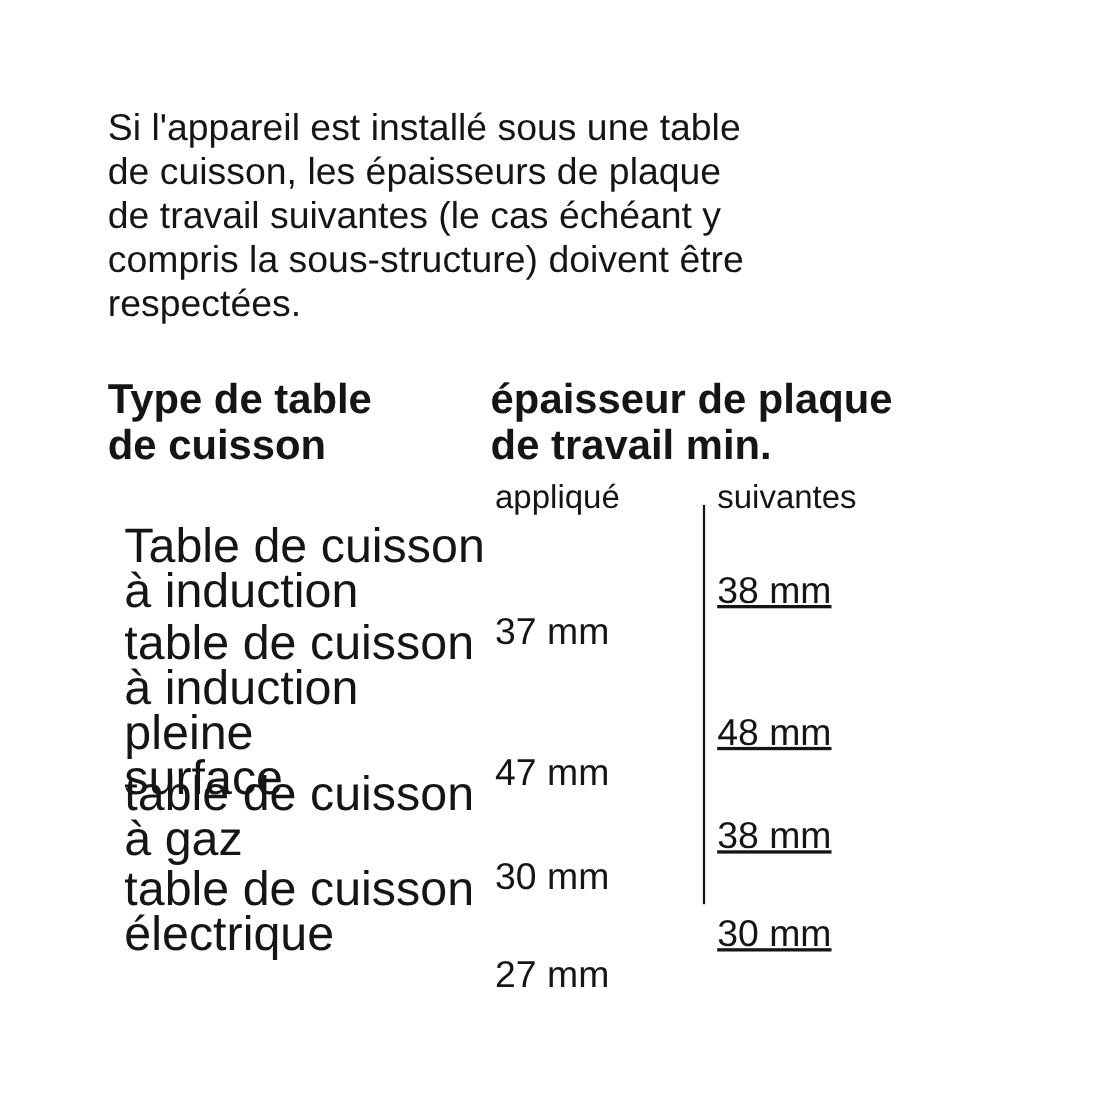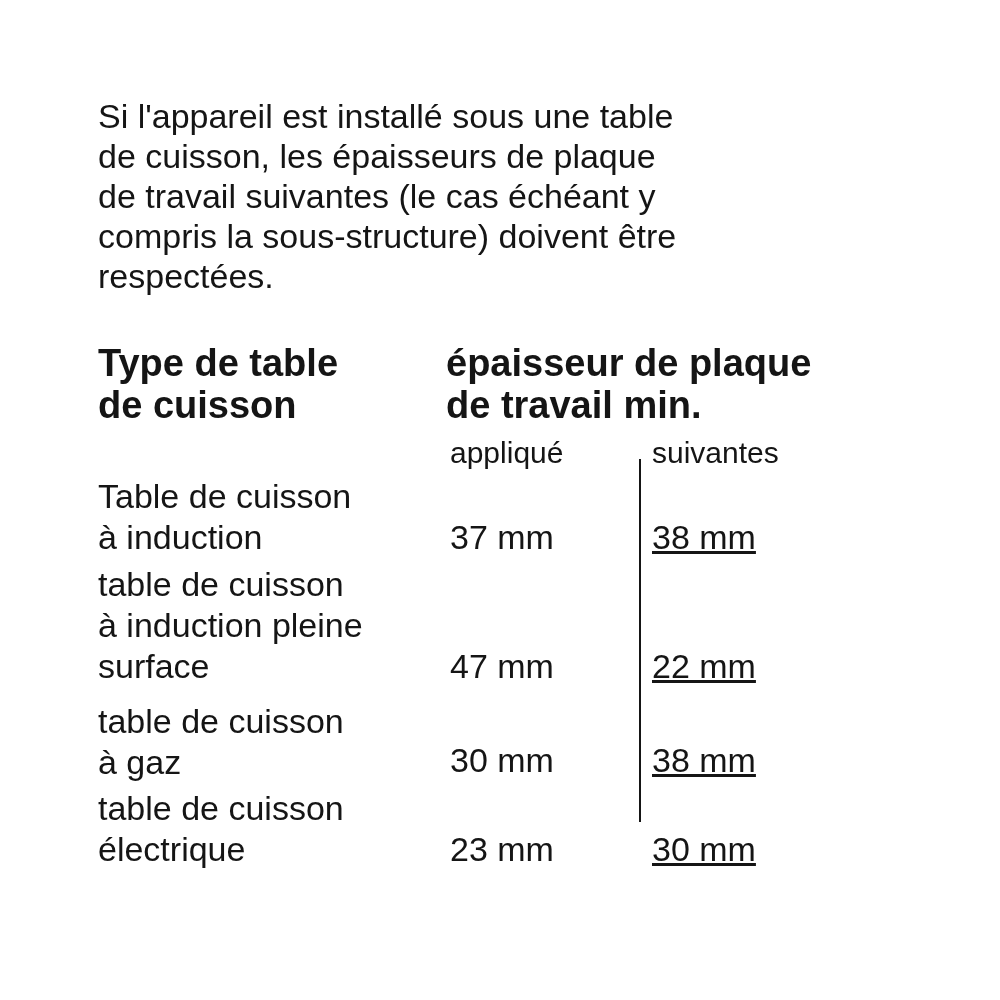--- a/index.html
+++ b/index.html
@@ -39,32 +39,32 @@
   .subheader {
     position: absolute;
     top: 433px;
     font-size: 30px;
     line-height: 40px;
   }
   .subheader.s1 { left: 450px; }
   .subheader.s2 { left: 652px; }
   .lbl {
     position: absolute;
-    left: 98px;
+    left: 113px;
     width: 340px;
-    font-size: 34px;
+    font-size: 44px;
     line-height: 41px;
     white-space: pre-line;
   }
   .val {
     position: absolute;
     font-size: 34px;
     line-height: 41px;
   }
-  .v1 { left: 450px; }
+  .v1 { left: 450px; margin-top: 37px; }
   .v2 { left: 652px; text-decoration: underline; }
   .lbl.r1 { top: 476px; }
   .val.r1 { top: 517px; }
   .lbl.r2 { top: 564px; }
   .val.r2 { top: 646px; text-align: center; }
   .lbl.r3 { top: 701px; }
   .val.r3 { top: 740px; }
   .lbl.r4 { top: 788px; }
   .val.r4 { top: 829px; }
   .vline {
@@ -103,26 +103,26 @@
 
     <div class="lbl r1">Table de cuisson
 à induction</div>
     <div class="val v1 r1">37 mm</div>
     <div class="val v2 r1">38 mm</div>
 
     <div class="lbl r2">table de cuisson
 à induction pleine
 surface</div>
     <div class="val v1 r2">47 mm</div>
-    <div class="val v2 r2">22 mm</div>
+    <div class="val v2 r2">48 mm</div>
 
     <div class="lbl r3">table de cuisson
 à gaz</div>
     <div class="val v1 r3">30 mm</div>
     <div class="val v2 r3">38 mm</div>
 
     <div class="lbl r4">table de cuisson
 électrique</div>
-    <div class="val v1 r4">23 mm</div>
+    <div class="val v1 r4">27 mm</div>
     <div class="val v2 r4">30 mm</div>
 
   </div>
 </div>
 
 </body></html>

